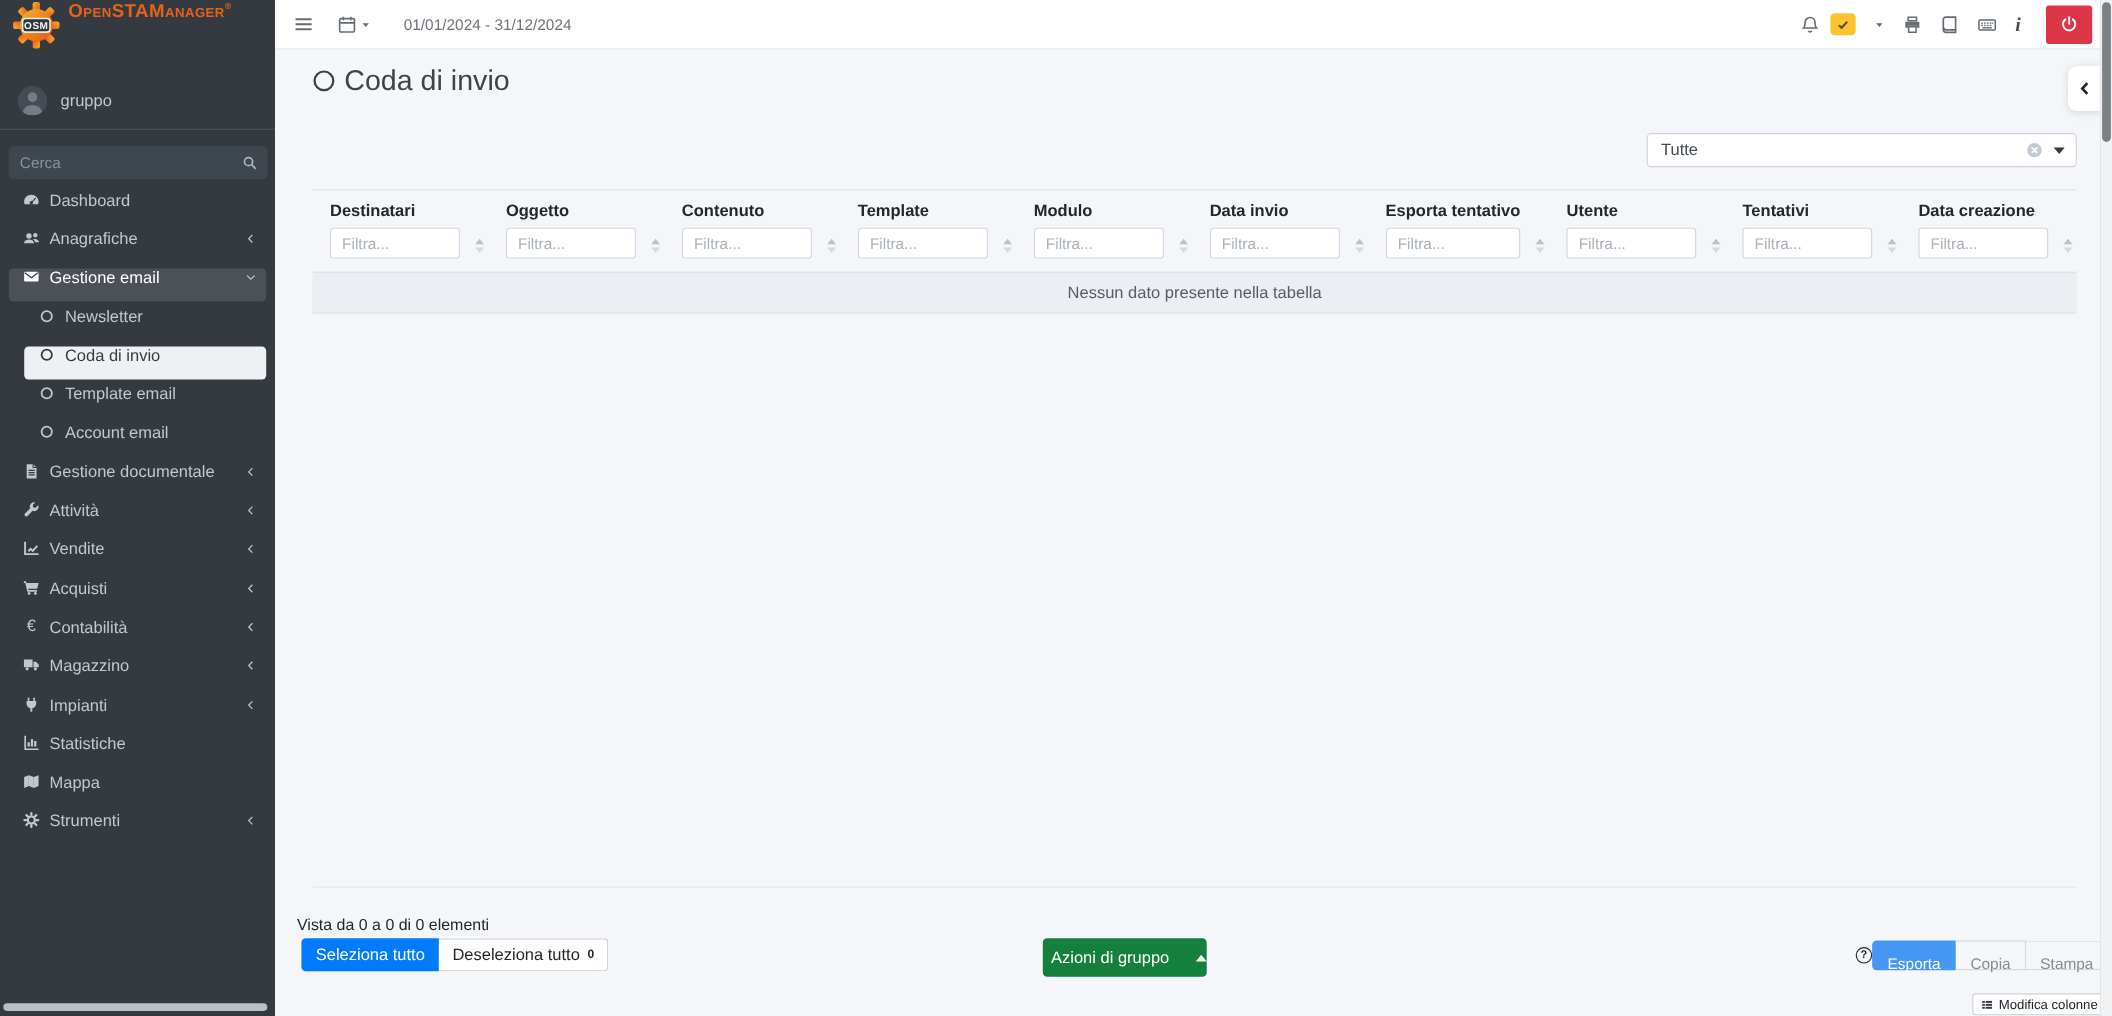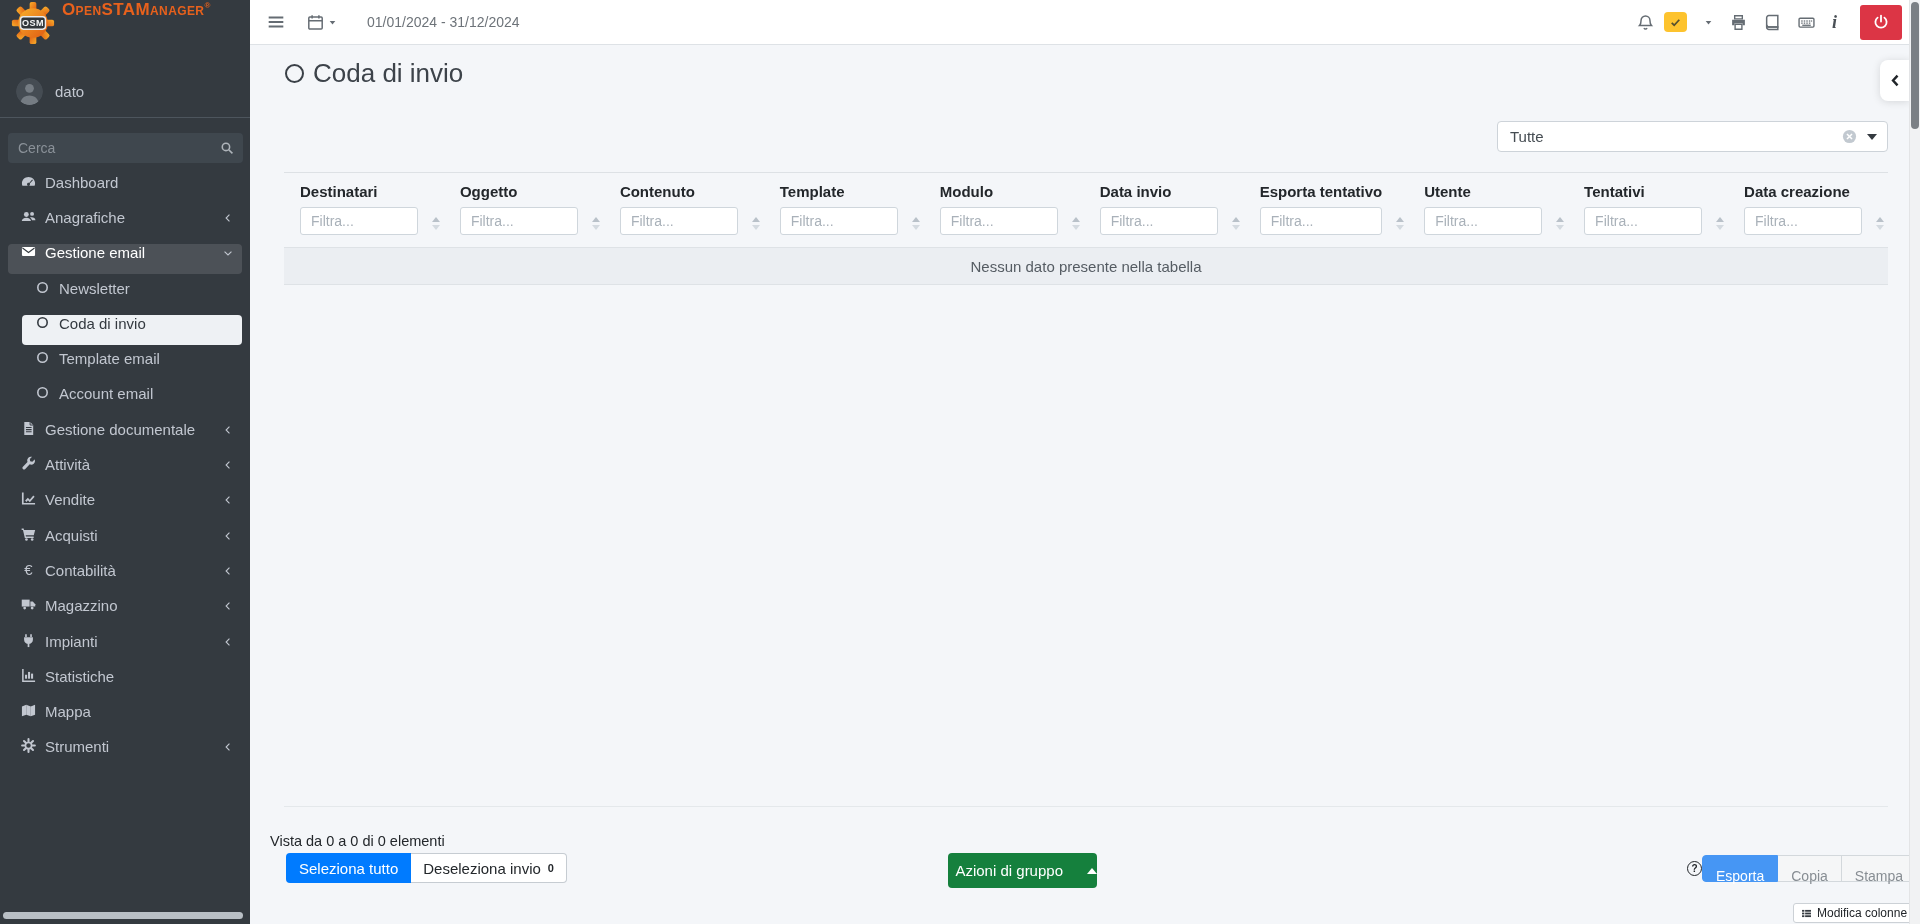--- a/index.html
+++ b/index.html
@@ -77,21 +77,21 @@
   .dt-filter{width:100%;height:28px;border:1px solid #cfd6dc;border-radius:3px;padding:0 10px;font-size:14px;color:#a21caf;outline:none;background:#fff}
   .dt-filter::placeholder{color:#a9b1b9}
   .dt-sort{position:absolute;right:4px;bottom:17px;cursor:pointer}
   .dt-sort i{display:block;width:0;height:0;border-left:4px solid transparent;border-right:4px solid transparent}
   .dt-sort .up{border-bottom:5px solid #b9c1c9;margin-bottom:3px}
   .dt-sort .dn{border-top:5px solid #d4dae0}
   .dt-empty{height:38px;background:#ebeef2;border-top:1px solid #dee2e6;border-bottom:1px solid #dee2e6;display:flex;align-items:center;justify-content:center;font-size:15px;color:#555c63}
   .dt-bottom{position:absolute;left:34px;top:761px;width:1604px;border-top:1px solid #e4e8eb}
 
   .dt-summary{position:absolute;left:20px;top:788px;font-size:14.5px;color:#23272b}
-  .sel-group{position:absolute;left:36px;top:808px;height:30px;display:inline-flex}
+  .sel-group{position:absolute;left:24px;top:808px;height:30px;display:inline-flex}
   .btn-selall{background:#007bff;color:#fff;border:0;border-radius:4px 0 0 4px;font-size:15px;padding:0 13px;cursor:pointer;font-family:inherit}
   .btn-deselall{background:#fff;color:#23272b;border:1px solid #c6ccd2;border-left:0;border-radius:0 4px 4px 0;font-size:15px;padding:0 12px;cursor:pointer;display:inline-flex;align-items:center;font-family:inherit}
   .desel-count{font-size:11px;font-weight:bold;margin-left:7px}
   .btn-group-actions{position:absolute;left:698px;top:808px;width:149px;height:35px;background:#15803d;color:#fff;border:0;border-radius:4px;font-size:15px;cursor:pointer;display:flex;align-items:center;justify-content:flex-end;gap:24px;font-family:inherit}
   .caret-up{width:0;height:0;border-left:5px solid transparent;border-right:5px solid transparent;border-bottom:6px solid #fff}
   .help-circ{position:absolute;left:1437px;top:816px;width:15px;height:15px;border:1.6px solid #212529;border-radius:50%;display:flex;align-items:center;justify-content:center;font-size:10px;font-weight:bold;color:#212529;cursor:pointer}
   .export-group{position:absolute;left:1452px;top:810px;height:27px;display:inline-flex;border-radius:4px}
   .export-group button{font-size:14px;border:1px solid #d3d8dc;background:#f5f6f7;color:#878d93;padding:12px 13px;cursor:pointer;font-family:inherit}
   .export-group .active-exp{background:#4696f4;border-color:#4696f4;color:#fff;border-radius:4px 0 0 4px}
   .export-group button + button{border-left:0}
@@ -135,21 +135,21 @@
   </div>
 
   <div class="user-panel">
     <span class="avatar ico">
       <svg viewBox="0 0 16 16">
           <circle cx="8" cy="8" r="8" fill="#454c53"></circle>
           <circle cx="8" cy="6.1" r="2.6" fill="#757c83"></circle>
           <path d="M2.7 14.1a5.6 5.6 0 0 1 10.6 0 8 8 0 0 1-10.6 0z" fill="#757c83"></path>
         </svg>
     </span>
-    <span class="user-name">dato</span>
+    <span class="user-name">gruppo</span>
   </div>
 
   <div class="search-row">
     <input class="search-input" placeholder="Cerca" style="">
     <button class="search-btn">
       <span class="ico" data-icon="search-icon">
           <svg viewBox="0 0 16 16" fill="none" stroke="currentColor" stroke-width="1.8">
             <circle cx="6.8" cy="6.8" r="4.2"></circle>
             <path d="M10 10l4.2 4.2"></path>
           </svg>
@@ -593,21 +593,21 @@
       <div class="dt-empty">Nessun dato presente nella tabella</div>
     </div>
 
     <div class="dt-bottom"></div>
 
     <div class="dt-summary">Vista da 0 a 0 di 0 elementi</div>
 
     <div class="sel-group">
       <button class="btn-selall">Seleziona tutto</button>
       <button class="btn-deselall">
-        <span>Deseleziona invio</span>
+        <span>Deseleziona tutto</span>
         <span class="desel-count">0</span>
       </button>
     </div>
 
     <button class="btn-group-actions">
       <span>Azioni di gruppo</span>
       <span class="caret-up"></span>
     </button>
 
     <span class="help-circ">?</span>

